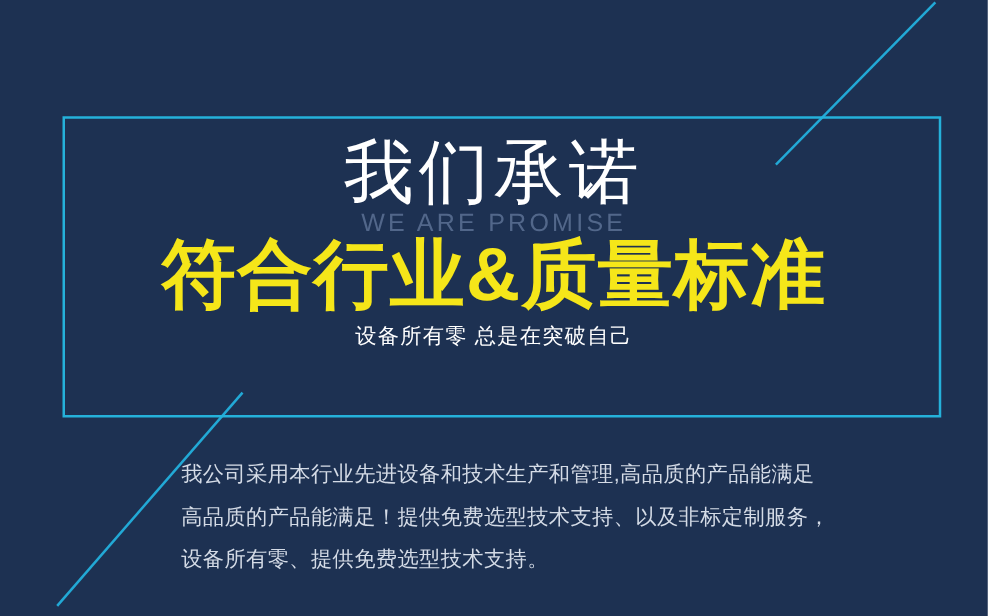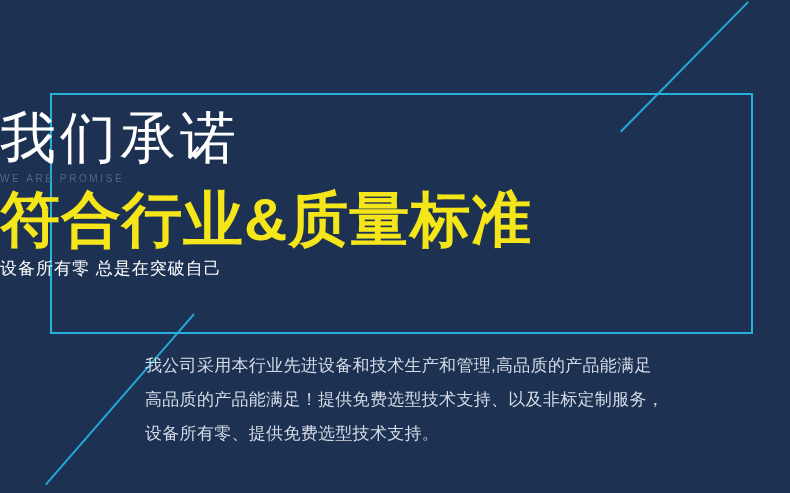--- a/index.html
+++ b/index.html
@@ -47,35 +47,36 @@
     height: 241px;
     border: 2px solid #25b1da;
     box-sizing: border-box;
   }
   #hero {
     position: absolute;
     left: 0;
     top: 93px;
     width: 790px;
     height: 241px;
+    text-align: center;
   }
   #title-cn {
     margin: 0;
     padding-top: 12px;
     font-size: 56px;
     line-height: 66px;
     font-weight: 400;
     color: #ffffff;
     letter-spacing: 4px;
     font-family: "Liberation Sans", "DejaVu Sans", sans-serif;
   }
   #title-en {
     margin: 0;
     margin-top: -2px;
-    font-size: 10px;
+    font-size: 20px;
     line-height: 20px;
     font-weight: 400;
     color: #52678a;
     letter-spacing: 2.6px;
   }
   #headline {
     margin: 0;
     margin-top: 2px;
     font-size: 60px;
     line-height: 58px;
@@ -97,21 +98,21 @@
     margin-top: 9px;
     font-size: 17px;
     line-height: 22px;
     font-weight: 400;
     color: #ffffff;
     letter-spacing: 1px;
   }
   #description {
     position: absolute;
     left: 145px;
-    top: 349px;
+    top: 363px;
     width: 560px;
   }
   #description p {
     margin: 0;
     font-size: 17px;
     line-height: 34px;
     color: #d4dbe6;
     letter-spacing: 0.3px;
     white-space: nowrap;
   }

